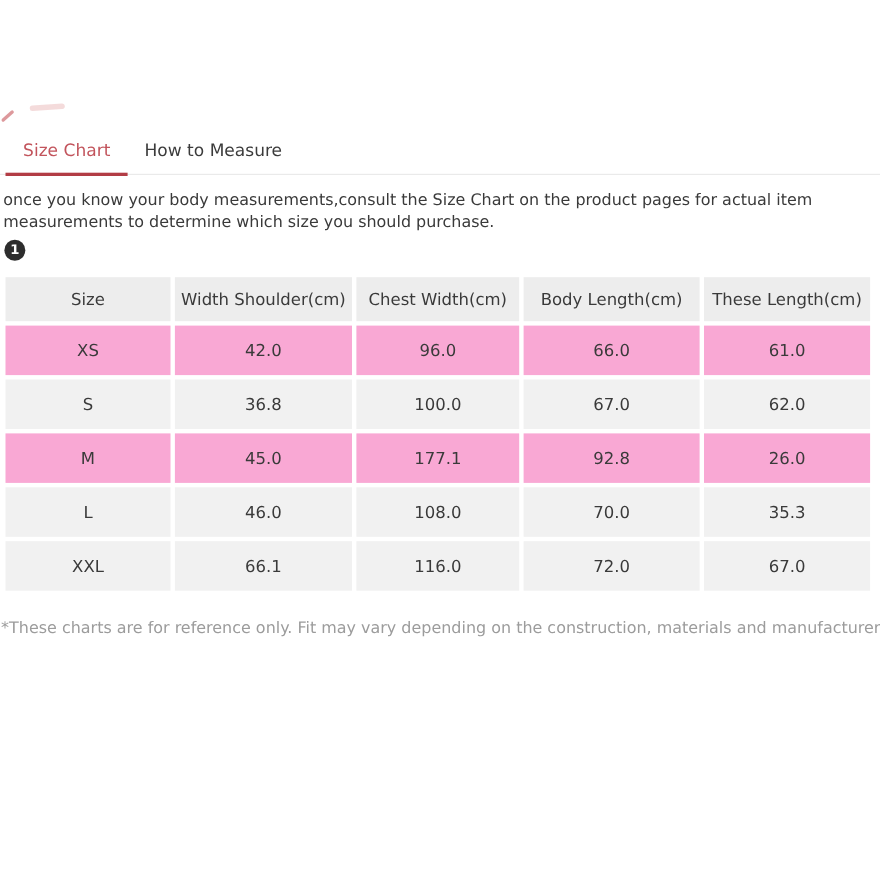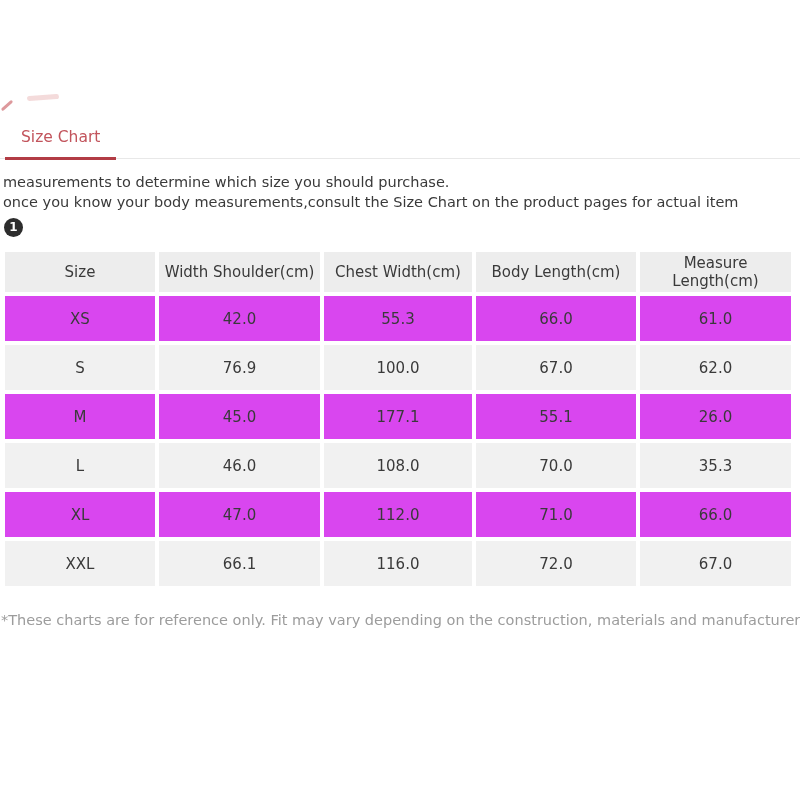--- a/index.html
+++ b/index.html
@@ -17,101 +17,95 @@
   .desc { margin:13px 0 0 3px; font-size:14.5px; line-height:20px; color:#3a3a3a; white-space:nowrap; }
 
   
   .badge { margin:6px 0 0 4px; width:19px; height:19px; border-radius:50%; background:#2d2d2d; color:#ffffff;
            font-size:12px; font-weight:bold; text-align:center; line-height:19px; }
 
   
   table { border-collapse:separate; border-spacing:4px; width:794px; margin:11px 0 0 1px;
           font-size:15px; color:#3a3a3a; table-layout:fixed; }
   th { background:#ededed; height:40px; font-weight:400; text-align:center; vertical-align:middle; }
-  td { height:45px; text-align:center; vertical-align:middle; background:#d946ef; }
+  td { height:45px; text-align:center; vertical-align:middle; background:#f9a8d4; }
   tbody tr.stripe td { background:#f1f1f1; }
 
   
   .footnote { margin:20px 0 0 1px; font-size:14.5px; line-height:20px; color:#9c9c9c; white-space:nowrap; }
 
   
   .red-mark-a { position:absolute; left:0px; top:104px; width:14px; height:3px; background:rgba(193,70,74,0.55);
                 transform:rotate(-42deg); border-radius:2px; }
   .red-mark-b { position:absolute; left:27px; top:95px; width:32px; height:5px; background:rgba(214,125,125,0.28);
                 transform:rotate(-4deg); border-radius:3px; }
 </style>
 </head>
 <body>
 
 <span class="red-mark-a"></span>
 <span class="red-mark-b"></span>
 
 <div class="tabbar">
   <div class="tab active">Size Chart</div>
+  <div class="tab inactive">How to Measure</div>
 </div>
 
 <div class="desc">
+  <div>once you know your body measurements,consult the Size Chart on the product pages for actual item</div>
   <div>measurements to determine which size you should purchase.</div>
-  <div>once you know your body measurements,consult the Size Chart on the product pages for actual item</div>
 </div>
 
 <div class="badge">1</div>
 
 <table>
   <colgroup>
     <col style="width:150px">
       <col style="width:161px">
       <col style="width:148px">
       <col style="width:160px">
       <col style="width:151px">
   </colgroup>
   <thead>
     <tr>
       <th>Size</th>
       <th>Width Shoulder(cm)</th>
       <th>Chest Width(cm)</th>
       <th>Body Length(cm)</th>
-      <th>Measure Length(cm)</th>
+      <th>These Length(cm)</th>
     </tr>
   </thead>
   <tbody>
     <tr>
       <td>XS</td>
       <td>42.0</td>
-      <td>55.3</td>
+      <td>96.0</td>
       <td>66.0</td>
       <td>61.0</td>
     </tr>
     <tr class="stripe">
       <td>S</td>
-      <td>76.9</td>
+      <td>36.8</td>
       <td>100.0</td>
       <td>67.0</td>
       <td>62.0</td>
     </tr>
     <tr>
       <td>M</td>
       <td>45.0</td>
       <td>177.1</td>
-      <td>55.1</td>
+      <td>92.8</td>
       <td>26.0</td>
     </tr>
     <tr class="stripe">
       <td>L</td>
       <td>46.0</td>
       <td>108.0</td>
       <td>70.0</td>
       <td>35.3</td>
-    </tr>
-    <tr>
-      <td>XL</td>
-      <td>47.0</td>
-      <td>112.0</td>
-      <td>71.0</td>
-      <td>66.0</td>
     </tr>
     <tr class="stripe">
       <td>XXL</td>
       <td>66.1</td>
       <td>116.0</td>
       <td>72.0</td>
       <td>67.0</td>
     </tr>
   </tbody>
 </table>

